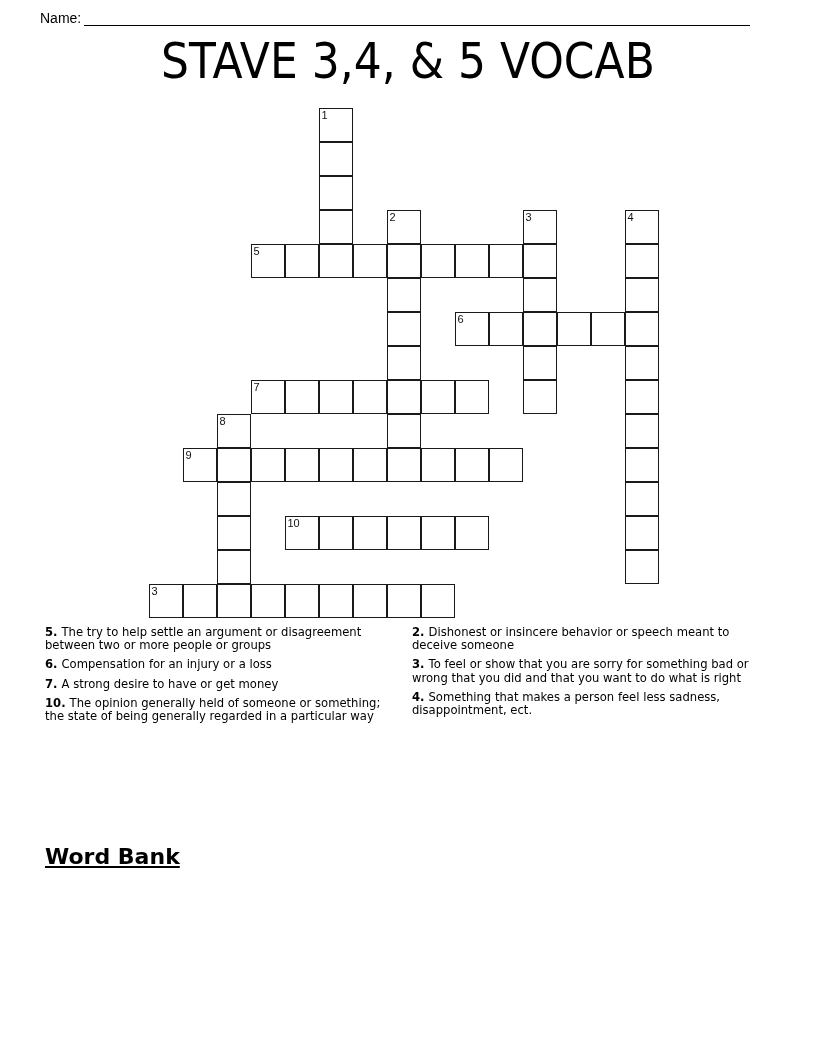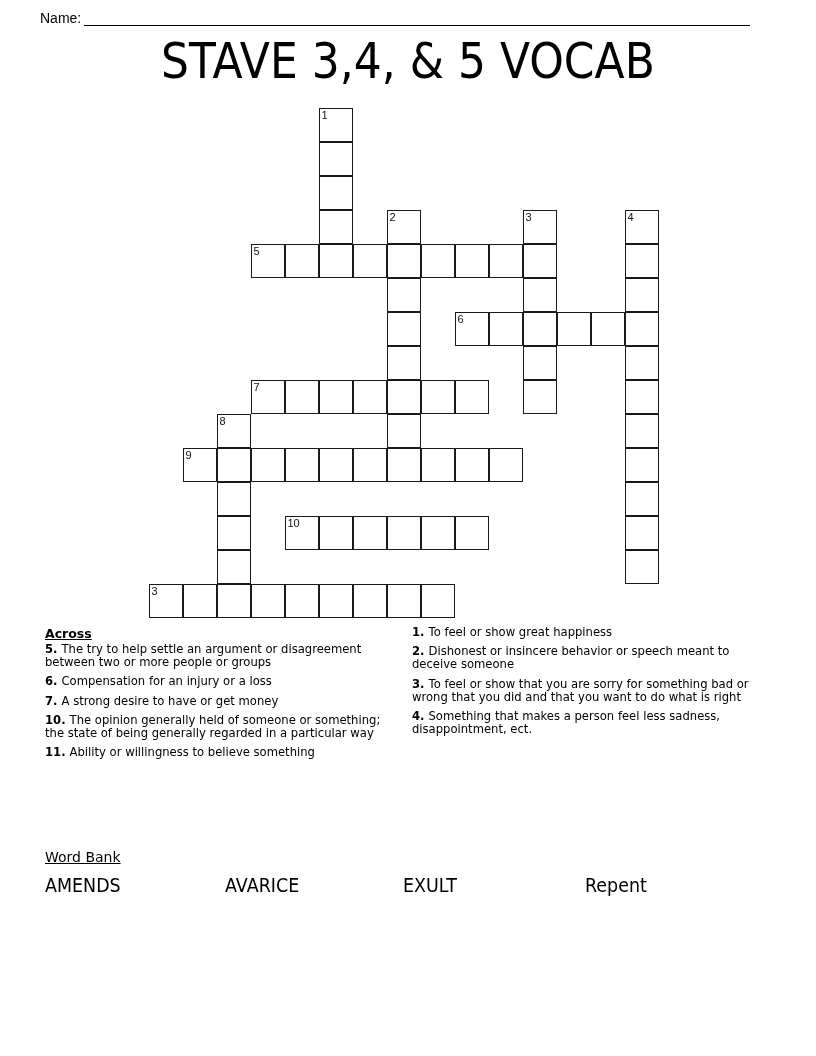--- a/index.html
+++ b/index.html
@@ -108,23 +108,23 @@
   .clue-item .cnum {
     font-weight: bold;
   }
 
   
   .wb-title {
     position: absolute;
     left: 45px;
     top: 846px;
     font-family: "DejaVu Sans", sans-serif;
-    font-size: 14px;
+    font-size: 22px;
     line-height: 22px;
-    font-weight: normal;
+    font-weight: bold;
     text-decoration: underline;
     white-space: pre;
   }
   .wb-grid {
     position: absolute;
     left: 45px;
     top: 872px;
     width: 700px;
   }
   .wb-row {
@@ -238,40 +238,31 @@
     <div class="xw-num" style="left: 457.5px; top: 314px;">6</div>
     <div class="xw-num" style="left: 253.5px; top: 382px;">7</div>
     <div class="xw-num" style="left: 219.5px; top: 416px;">8</div>
     <div class="xw-num" style="left: 185.5px; top: 450px;">9</div>
     <div class="xw-num" style="left: 287.5px; top: 518px;">10</div>
     <div class="xw-num" style="left: 151.5px; top: 586px;">3</div>
   </div>
 
 <div class="clues">
   <div class="clue-col">
-    <div class="clue-head">Across</div>
     <div id="across-list">
         <div class="clue-item"><span class="cnum">5. </span><span>The try to help settle an argument or disagreement between two or more people or groups</span></div>
         <div class="clue-item"><span class="cnum">6. </span><span>Compensation for an injury or a loss</span></div>
         <div class="clue-item"><span class="cnum">7. </span><span>A strong desire to have or get money</span></div>
         <div class="clue-item"><span class="cnum">10. </span><span>The opinion generally held of someone or something; the state of being generally regarded in a particular way</span></div>
-        <div class="clue-item"><span class="cnum">11. </span><span>Ability or willingness to believe something</span></div>
       </div>
   </div>
   <div class="clue-col">
     <div id="down-list">
-        <div class="clue-item"><span class="cnum">1. </span><span>To feel or show great happiness</span></div>
         <div class="clue-item"><span class="cnum">2. </span><span>Dishonest or insincere behavior or speech meant to deceive someone</span></div>
         <div class="clue-item"><span class="cnum">3. </span><span>To feel or show that you are sorry for something bad or wrong that you did and that you want to do what is right</span></div>
         <div class="clue-item"><span class="cnum">4. </span><span>Something that makes a person feel less sadness, disappointment, ect.</span></div>
       </div>
   </div>
 </div>
 
 <div class="wb-title">Word Bank</div>
 <div class="wb-grid" id="word-bank">
-    <div class="wb-row">
-      <div class="wb-cell wb-c0">AMENDS</div>
-      <div class="wb-cell wb-c1">AVARICE</div>
-      <div class="wb-cell wb-c2">EXULT</div>
-      <div class="wb-cell wb-c3">Repent</div>
-    </div>
   </div>
 
 </body></html>

